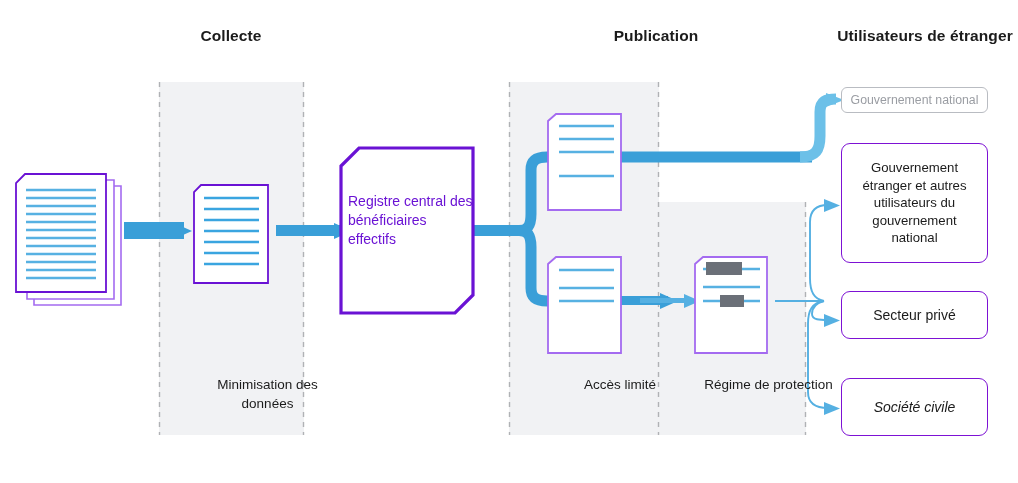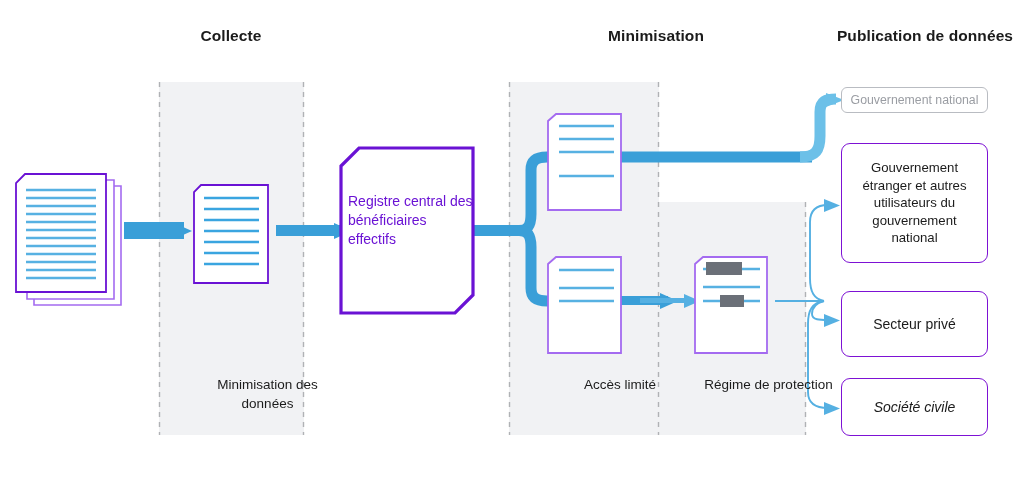--- a/index.html
+++ b/index.html
@@ -88,21 +88,21 @@
   #box-gouvernement-etranger {
     left: 841px; top: 143px; width: 147px; height: 120px;
     border: 1.5px solid #7d12d4;
     border-radius: 9px;
     color: #1b1b1b;
     font-size: 13.2px;
     line-height: 1.33;
     padding: 4px 8px;
   }
   #box-secteur-prive {
-    left: 841px; top: 291px; width: 147px; height: 66px;
+    left: 841px; top: 291px; width: 147px; height: 48px;
     border: 1.5px solid #7d12d4;
     border-radius: 9px;
     color: #1b1b1b;
     font-size: 14px;
   }
   #box-societe-civile {
     left: 841px; top: 378px; width: 147px; height: 58px;
     border: 1.5px solid #7d12d4;
     border-radius: 9px;
     color: #1b1b1b;
@@ -246,23 +246,23 @@
         <line x1="703" y1="287" x2="760" y2="287"></line>
         <line x1="703" y1="301" x2="760" y2="301"></line>
       </g>
       <rect x="706" y="262" width="36" height="13" fill="#6b7078"></rect>
       <rect x="720" y="295" width="24" height="12" fill="#6b7078"></rect>
     </g>
   </svg>
 
   <div class="col-header" id="header-collecte">Collecte</div>
 
-  <div class="col-header" id="header-publication">Minimisation</div>
-
-  <div class="col-header" id="header-utilisateurs">Publication de données</div>
+  <div class="col-header" id="header-publication">Publication</div>
+
+  <div class="col-header" id="header-utilisateurs">Utilisateurs de étranger</div>
 
   <div class="stage-caption" id="caption-minimisation">Minimisation des données</div>
 
   <div class="stage-caption" id="caption-acces">Accès limité</div>
 
   <div class="stage-caption" id="caption-regime">Régime de protection</div>
 
   <div id="registry-label">Registre central des bénéficiaires effectifs</div>
 
   <div class="consumer-box" id="box-gouvernement-etranger">Gouvernement étranger et autres utilisateurs du gouvernement national</div>

